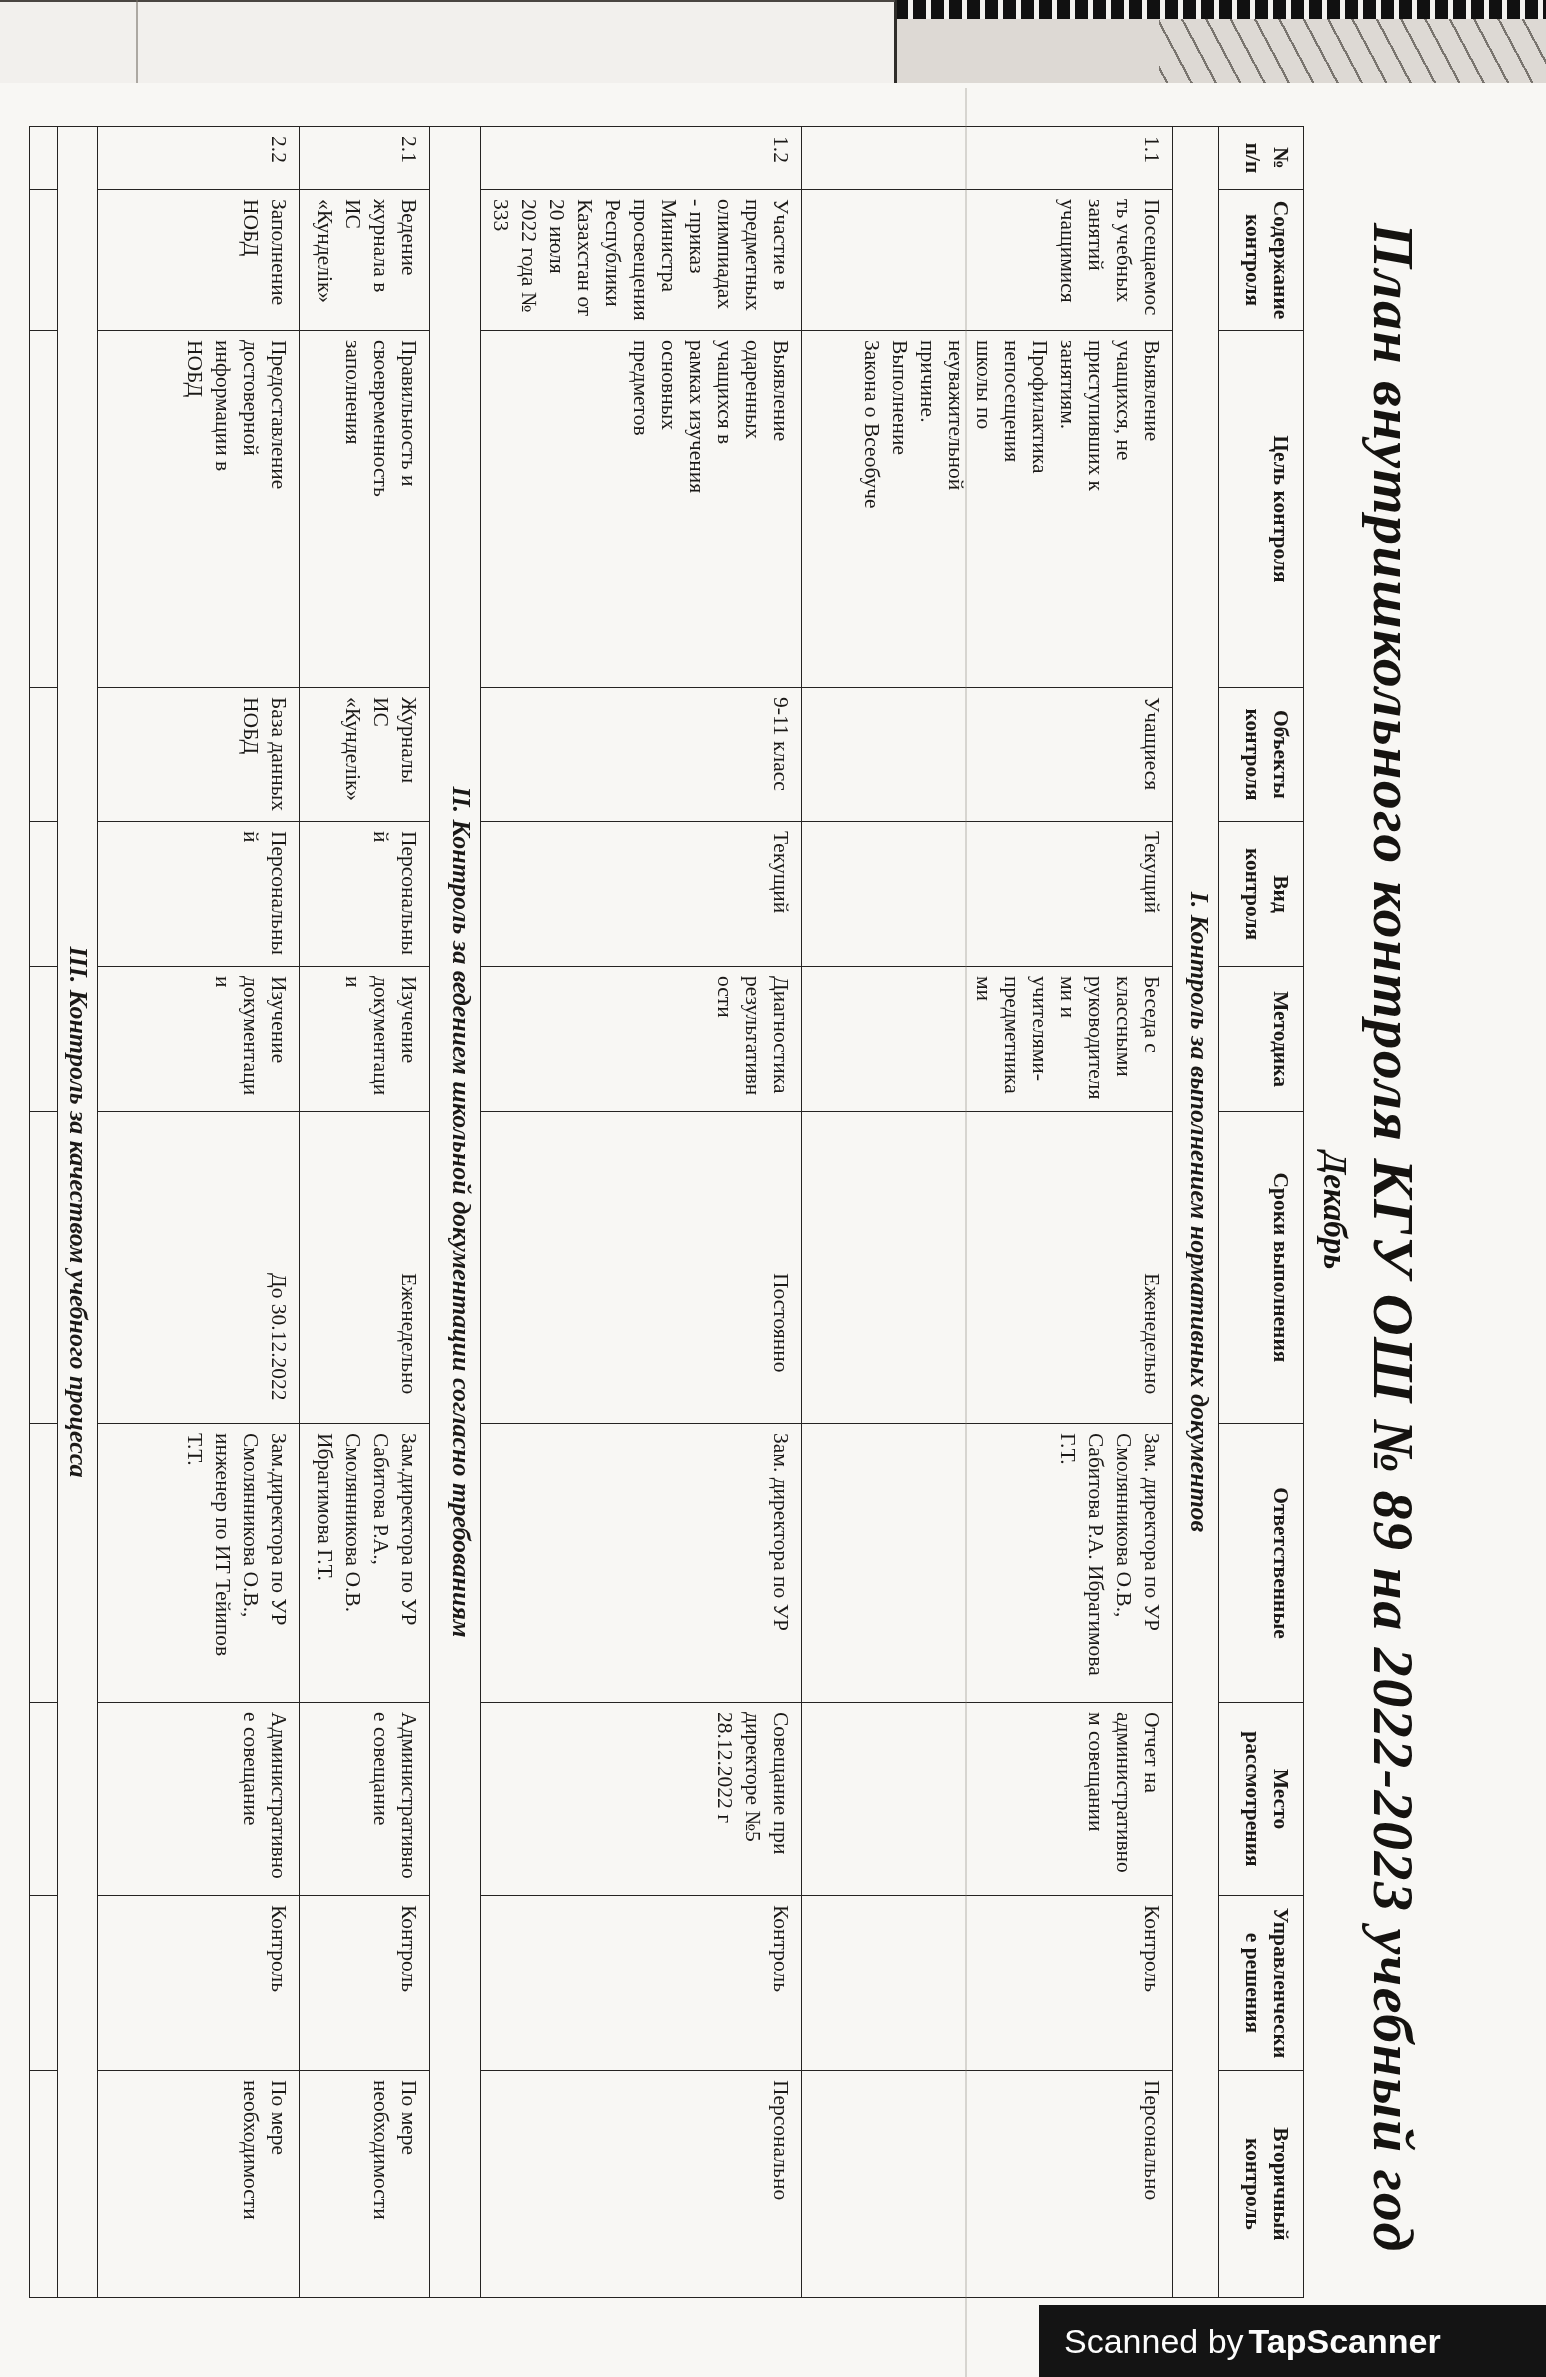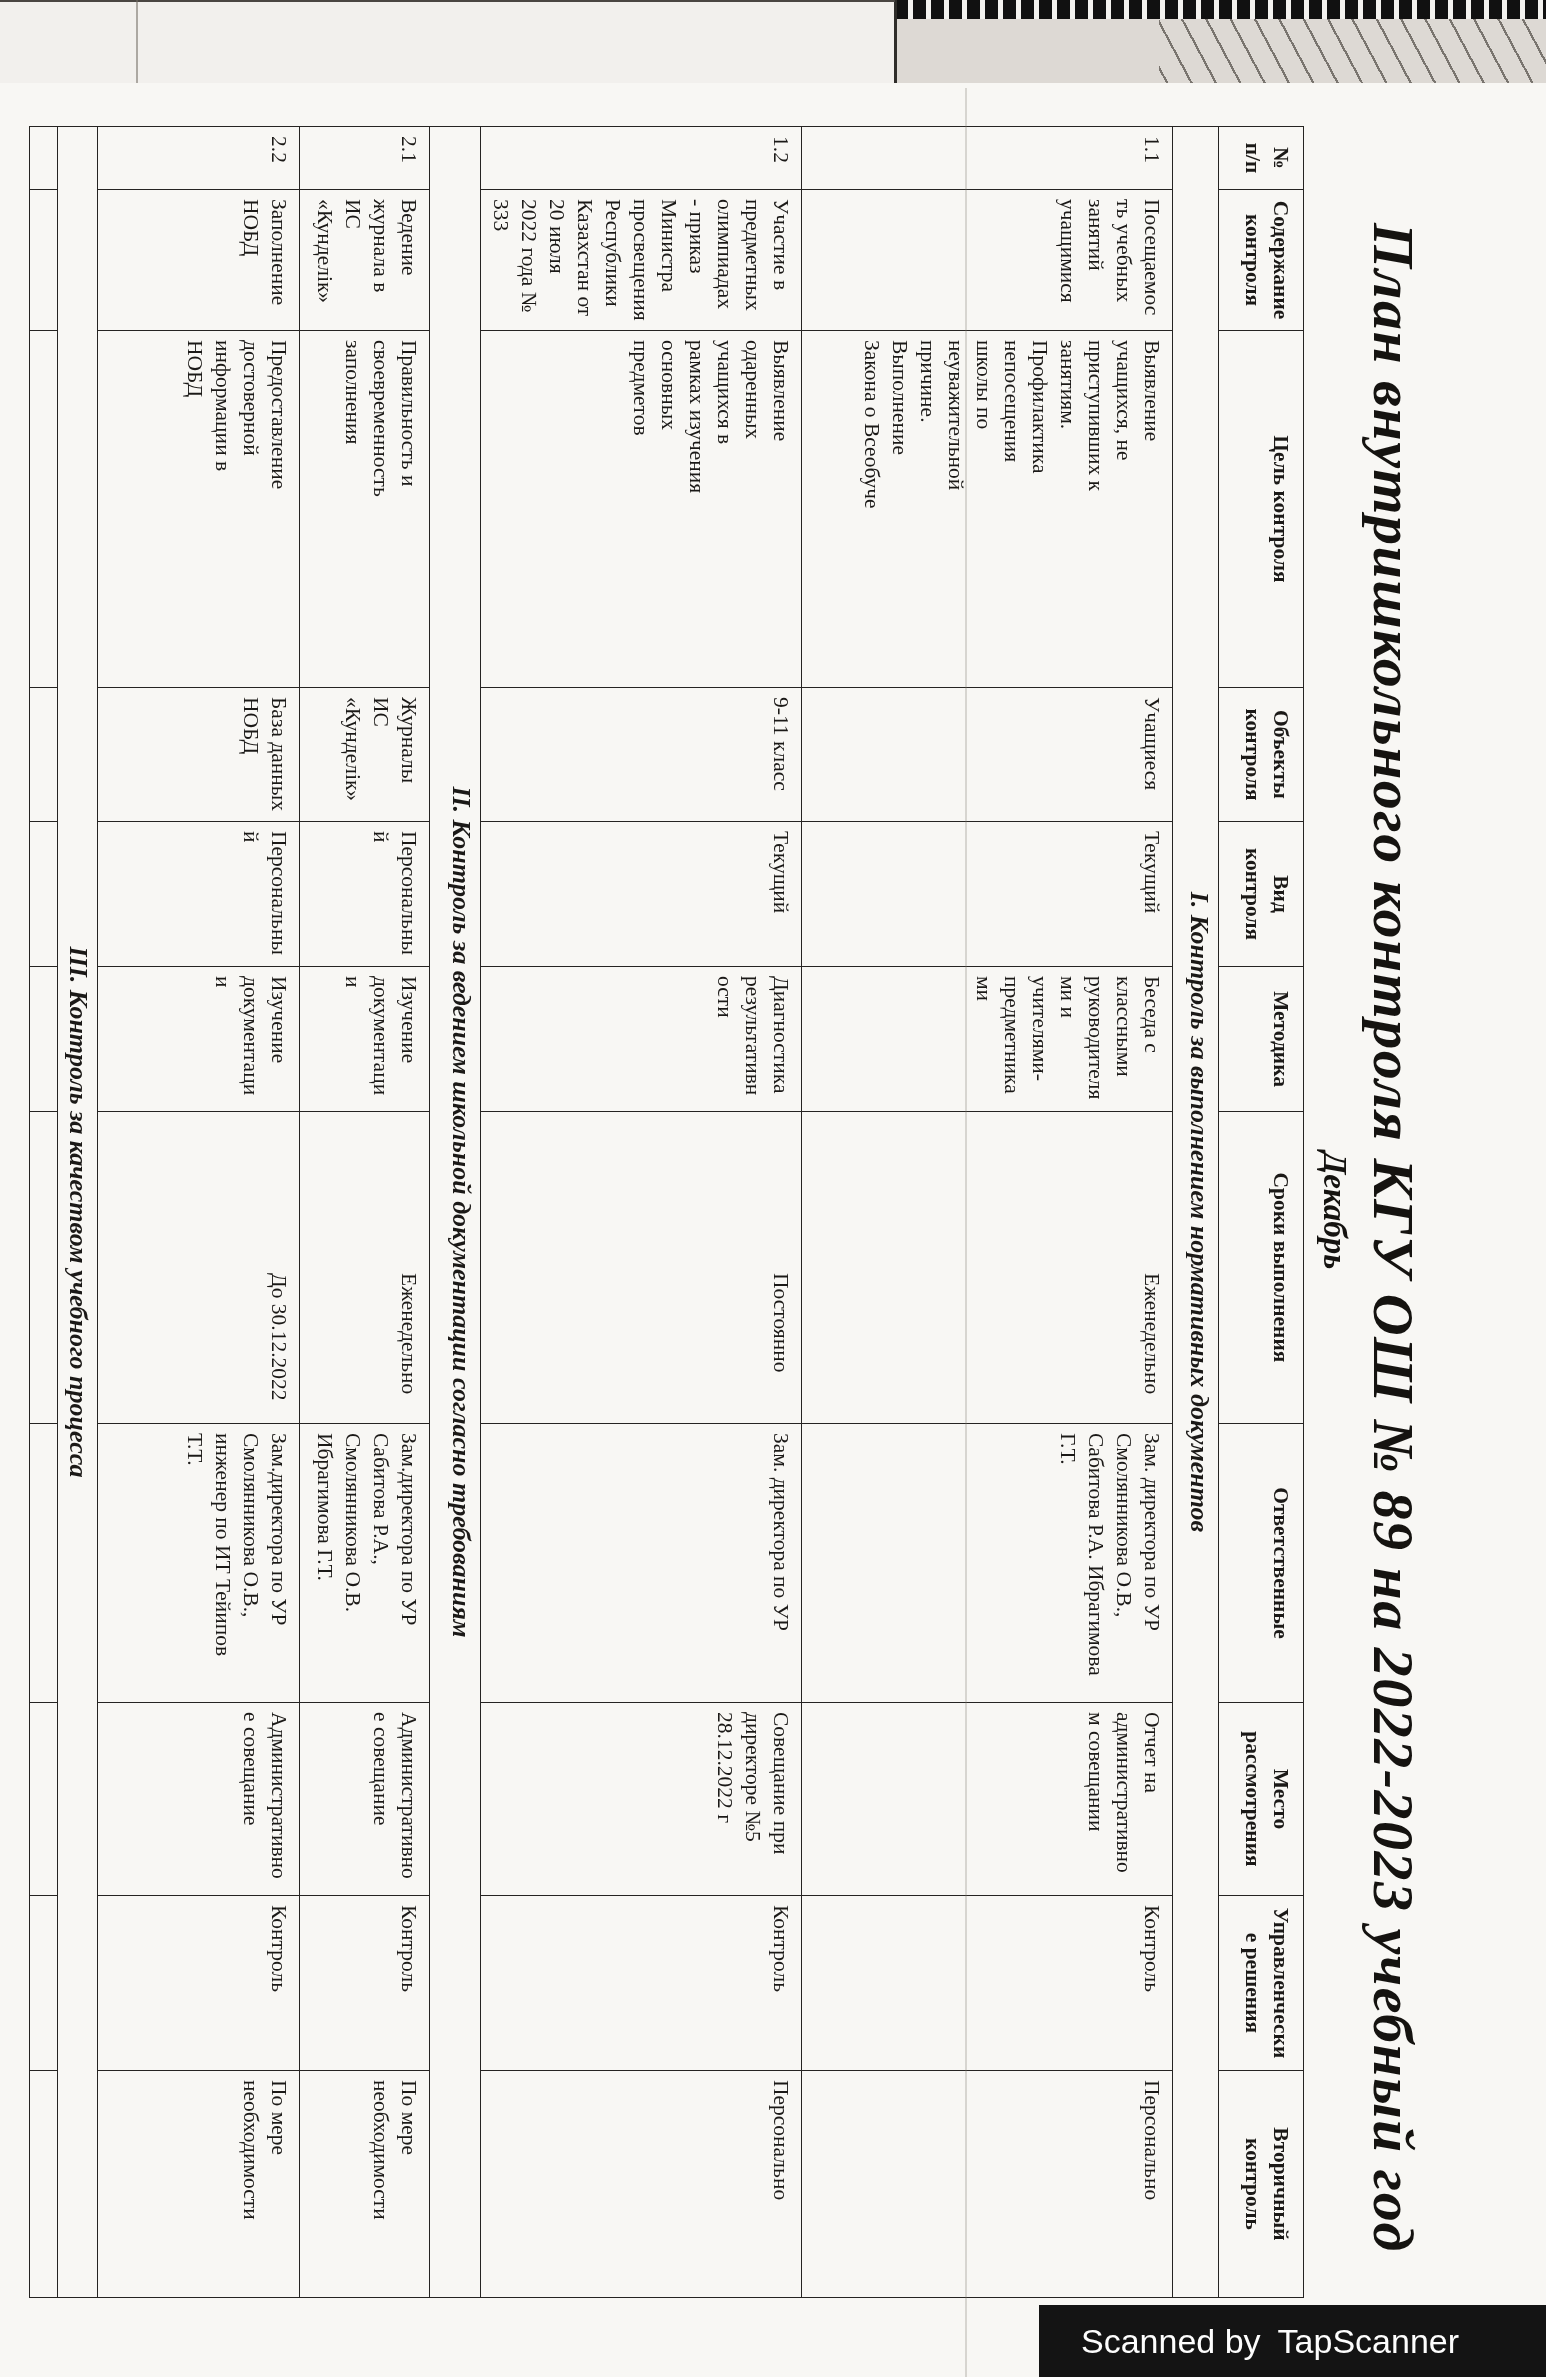--- a/index.html
+++ b/index.html
@@ -50,23 +50,23 @@
     text-align:center;font-weight:bold;font-style:italic;font-size:26px;
     padding:4.5px 7.4px;
   }
   .narrow{display:inline-block;max-width:171px;}
   .timing-pad{display:inline-block;max-width:130px;margin-left:152px;}
   
   .wm{
     position:absolute;left:1039px;top:2305px;width:507px;height:73px;
     background:#141414;color:#fdfdfd;
     font-family:"Liberation Sans", sans-serif;font-size:34px;
-    display:flex;align-items:center;padding-left:42px;box-sizing:border-box;
-  }
-  .wm b{font-weight:normal;margin-left:17px;}
+    display:flex;align-items:center;padding-left:25px;box-sizing:border-box;
+  }
+  .wm b{font-weight:bold;margin-left:5px;}
 </style>
 </head>
 <body>
 
 <div class="top-strip"></div>
 <div class="desk-right"></div>
 <div class="diag"></div>
 <div class="ruler"></div>
 <div class="edge-line"></div>
 <div class="top-hairline"></div>

